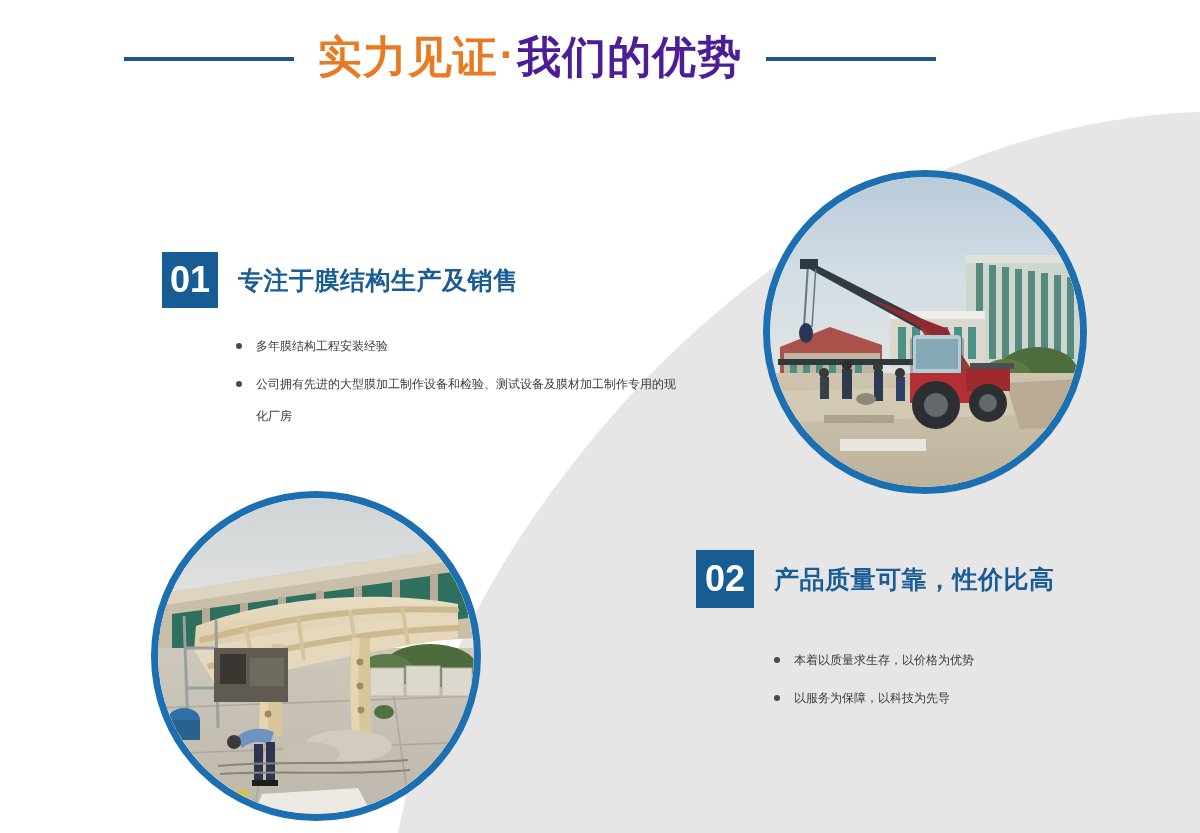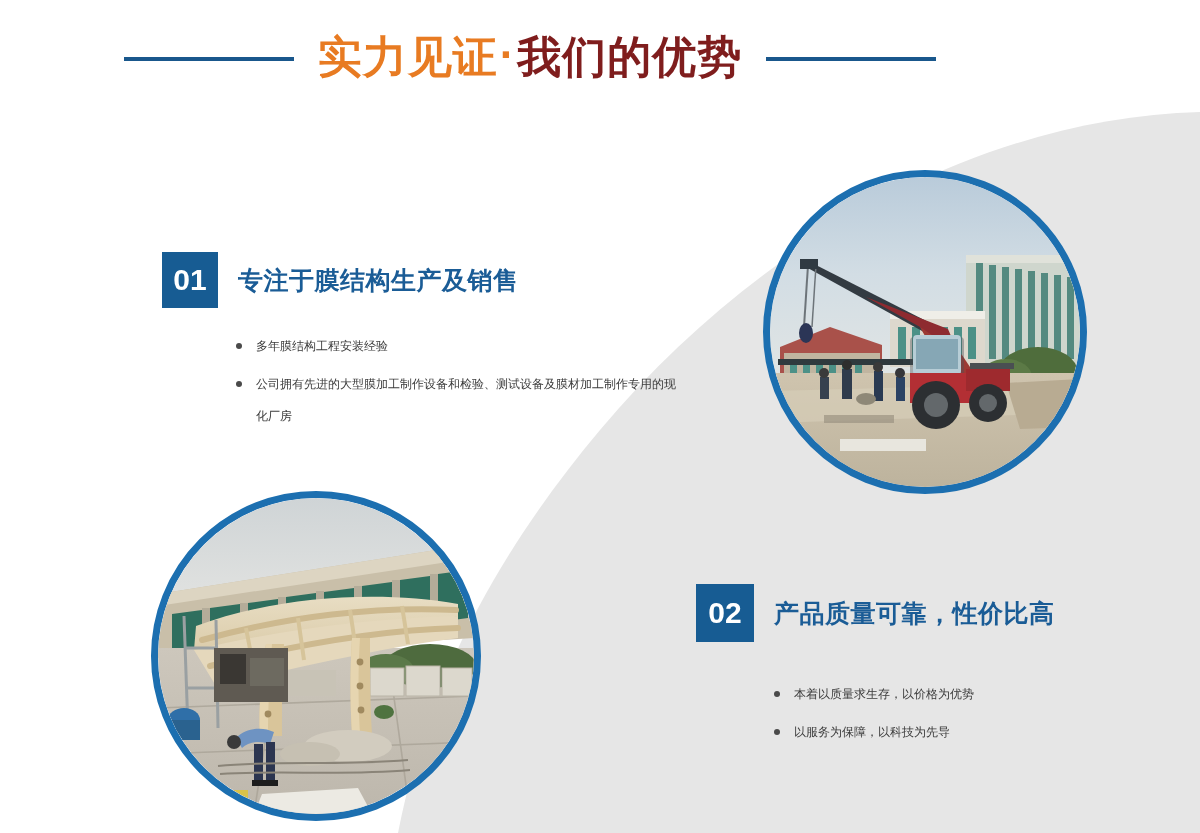--- a/index.html
+++ b/index.html
@@ -62,41 +62,41 @@
     padding-bottom: 4px;
   }
   .title-orange { color: #E87B22; }
   .title-dot {
     color: #E87B22;
     font-size: 44px;
     padding: 0 2px;
     position: relative;
     top: -2px;
   }
-  .title-blue { color: #7f1d1d; }
+  .title-blue { color: #4c1d95; }
 
   
   .block {
     position: absolute;
     z-index: 4;
   }
   .block-01 { left: 162px; top: 252px; width: 520px; }
-  .block-02 { left: 696px; top: 584px; width: 430px; }
+  .block-02 { left: 696px; top: 550px; width: 430px; }
 
   .block-head {
     display: flex;
     align-items: center;
     gap: 20px;
   }
   .badge {
     width: 56px;
     height: 56px;
     background: #175C93;
     color: #ffffff;
-    font-size: 30px;
+    font-size: 36px;
     font-weight: 700;
     display: flex;
     align-items: center;
     justify-content: center;
     letter-spacing: 0px;
     flex: 0 0 auto;
     line-height: 1;
   }
   .block-02 .badge {
     width: 58px;

